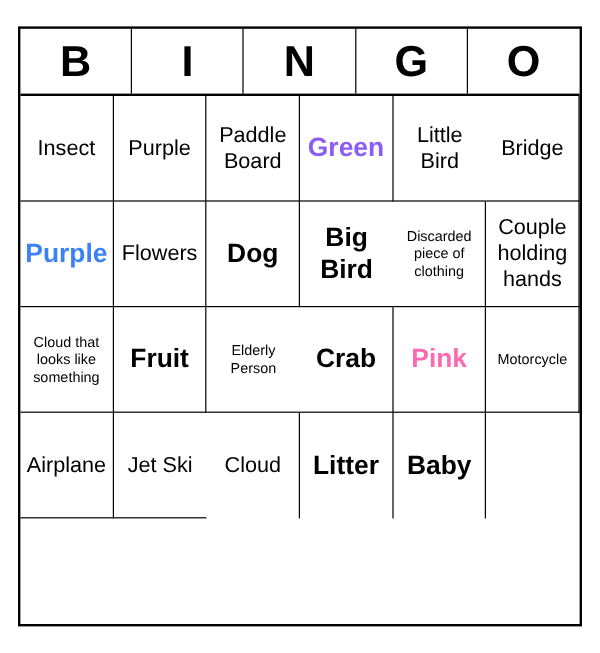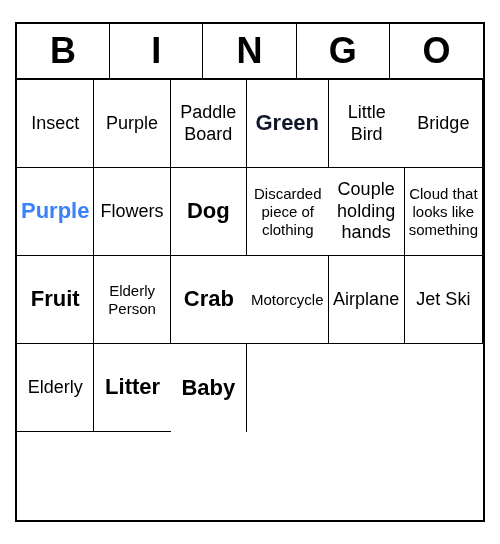--- a/index.html
+++ b/index.html
@@ -71,24 +71,24 @@
     .cell-large {
       font-size: 22px;
       font-weight: bold;
     }
 
     .cell-medium {
       font-size: 18px;
     }
 
     .cell-small {
-      font-size: 15px;
+      font-size: 12px;
     }
 
-    .color-green { color: #0f172a; }
+    .color-green { color: #8b5cf6; }
     .color-purple { color: #3b82f6; }
     .color-pink { color: #ff69b4; }
   </style>
 </head>
 <body>
 
 <div class="bingo-card">
   <div class="bingo-header">
   <div class="bingo-header-cell">B</div>
       <div class="bingo-header-cell">I</div>
@@ -118,48 +118,54 @@
       <div class="bingo-cell">
         <span class="cell-large color-purple">Purple</span>
       </div>
       <div class="bingo-cell">
         <span class="cell-medium">Flowers</span>
       </div>
       <div class="bingo-cell">
         <span class="cell-large">Dog</span>
       </div>
       <div class="bingo-cell">
+        <span class="cell-large">Big Bird</span>
+      </div>
+      <div class="bingo-cell">
         <span class="cell-small">Discarded piece of clothing</span>
       </div>
       <div class="bingo-cell">
         <span class="cell-medium">Couple holding hands</span>
       </div>
       <div class="bingo-cell">
         <span class="cell-small">Cloud that looks like something</span>
       </div>
       <div class="bingo-cell">
         <span class="cell-large">Fruit</span>
       </div>
       <div class="bingo-cell">
         <span class="cell-small">Elderly Person</span>
       </div>
       <div class="bingo-cell">
         <span class="cell-large">Crab</span>
       </div>
       <div class="bingo-cell">
+        <span class="cell-large color-pink">Pink</span>
+      </div>
+      <div class="bingo-cell">
         <span class="cell-small">Motorcycle</span>
       </div>
       <div class="bingo-cell">
         <span class="cell-medium">Airplane</span>
       </div>
       <div class="bingo-cell">
         <span class="cell-medium">Jet Ski</span>
       </div>
       <div class="bingo-cell">
-        <span class="cell-medium">Elderly</span>
+        <span class="cell-medium">Cloud</span>
       </div>
       <div class="bingo-cell">
         <span class="cell-large">Litter</span>
       </div>
       <div class="bingo-cell">
         <span class="cell-large">Baby</span>
       </div>
     </div>
 </div>
 

